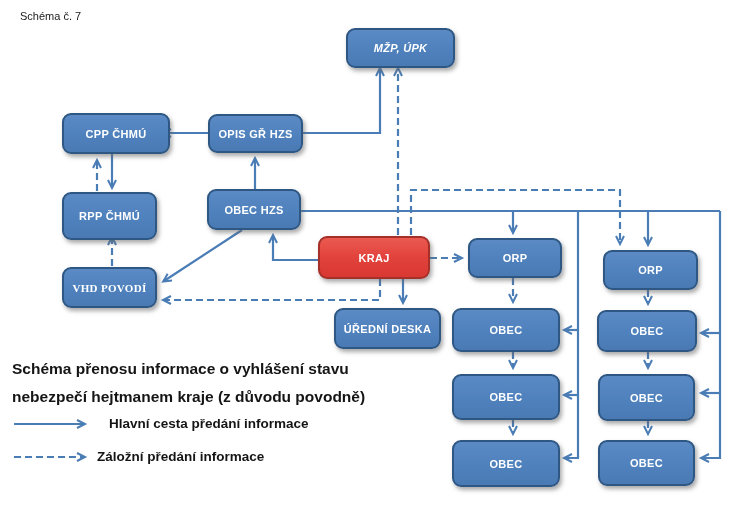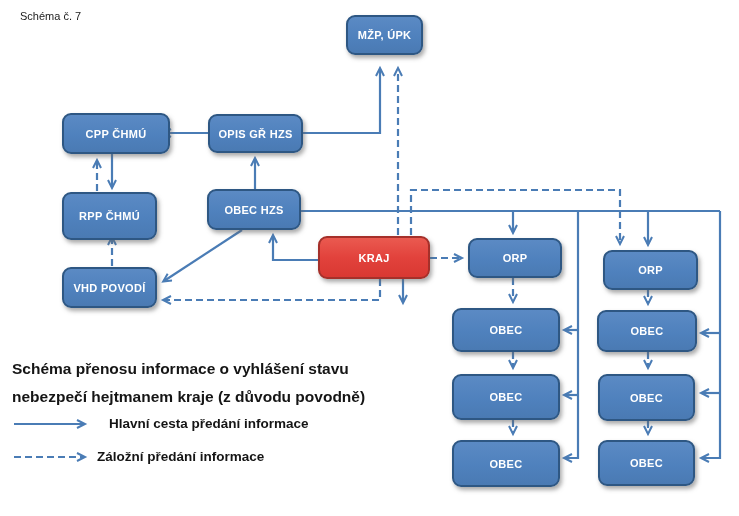--- a/index.html
+++ b/index.html
@@ -75,27 +75,28 @@
       <path d="M513,420 L513,433" marker-end="url(#arrow)"></path>
       <path d="M648,290 L648,303" marker-end="url(#arrow)"></path>
       <path d="M648,352 L648,367" marker-end="url(#arrow)"></path>
       <path d="M648,421 L648,433" marker-end="url(#arrow)"></path>
       <path d="M14,457 L84,457" marker-end="url(#arrow)"></path>
     </g>
   </svg>
 
   <div class="schema-label">Schéma č. 7</div>
 
-  <div class="node" style="left:346px;top:15px;width:77px;height:40px;">MŽP, ÚPK</div>
+  <div class="node" style="left:346px;top:28px;width:109px;height:40px;font-style:italic;">MŽP, ÚPK</div>
   <div class="node" style="left:62px;top:113px;width:108px;height:41px;">CPP ČHMÚ</div>
   <div class="node" style="left:208px;top:114px;width:95px;height:39px;">OPIS GŘ HZS</div>
   <div class="node" style="left:62px;top:192px;width:95px;height:48px;">RPP ČHMÚ</div>
   <div class="node" style="left:207px;top:189px;width:94px;height:41px;">OBEC HZS</div>
-  <div class="node" style="left:62px;top:267px;width:95px;height:41px;">VHD POVODÍ</div>
+  <div class="node" style="left:62px;top:267px;width:95px;height:41px;font-family:Liberation Serif, serif;">VHD POVODÍ</div>
   <div class="node red" style="left:318px;top:236px;width:112px;height:43px;">KRAJ</div>
+  <div class="node" style="left:334px;top:308px;width:107px;height:41px;">ÚŘEDNÍ DESKA</div>
   <div class="node" style="left:468px;top:238px;width:94px;height:40px;">ORP</div>
   <div class="node" style="left:603px;top:250px;width:95px;height:40px;">ORP</div>
   <div class="node" style="left:452px;top:308px;width:108px;height:44px;">OBEC</div>
   <div class="node" style="left:452px;top:374px;width:108px;height:46px;">OBEC</div>
   <div class="node" style="left:452px;top:440px;width:108px;height:47px;">OBEC</div>
   <div class="node" style="left:597px;top:310px;width:100px;height:42px;">OBEC</div>
   <div class="node" style="left:598px;top:374px;width:97px;height:47px;">OBEC</div>
   <div class="node" style="left:598px;top:440px;width:97px;height:46px;">OBEC</div>
 
   <div class="caption" style="top:360px;">Schéma přenosu informace o vyhlášení stavu</div>

